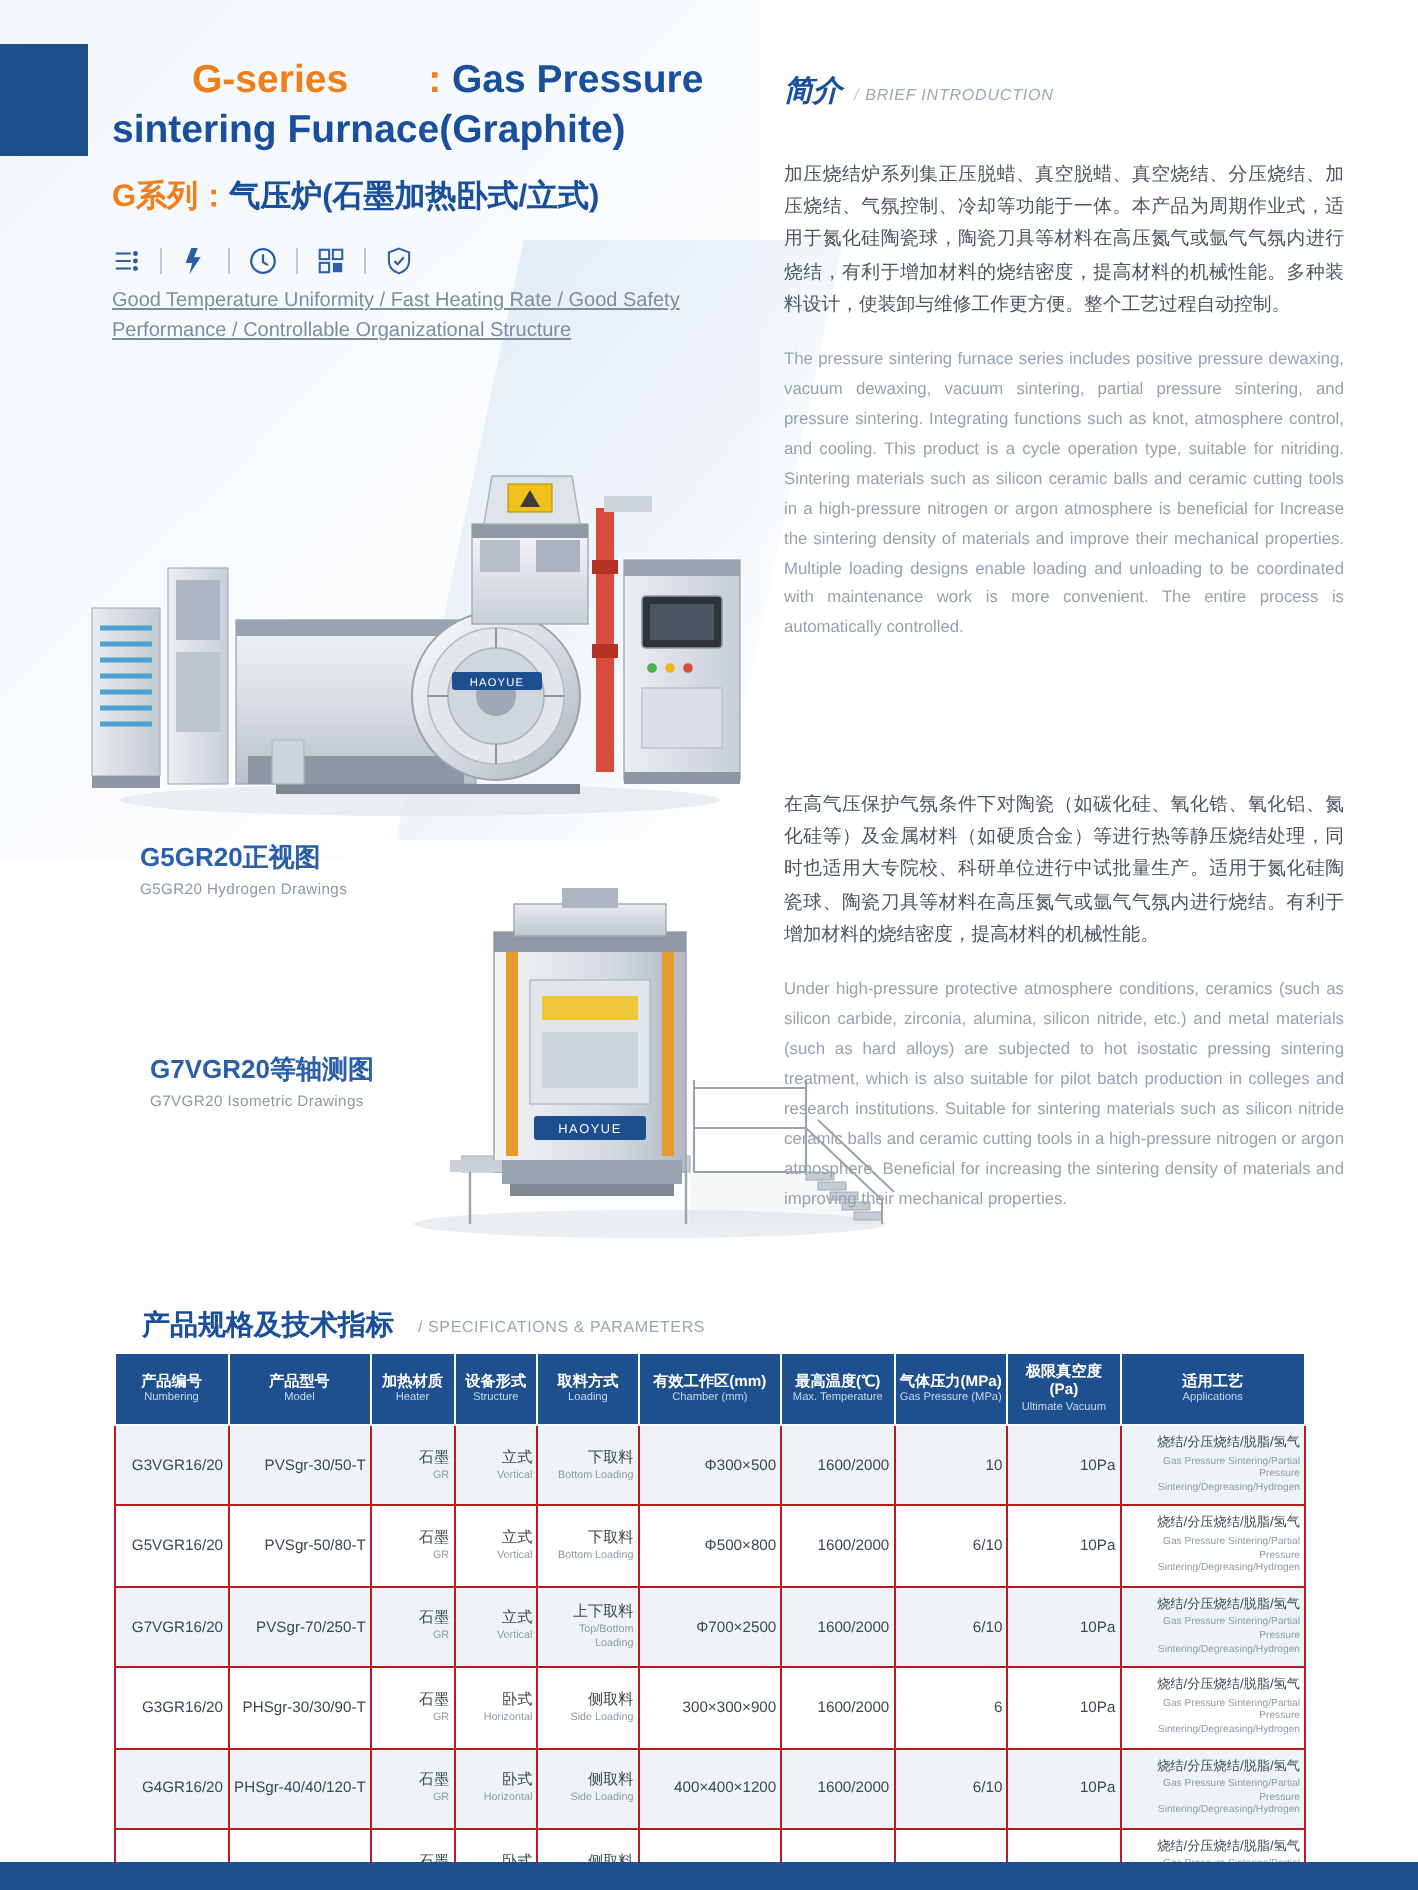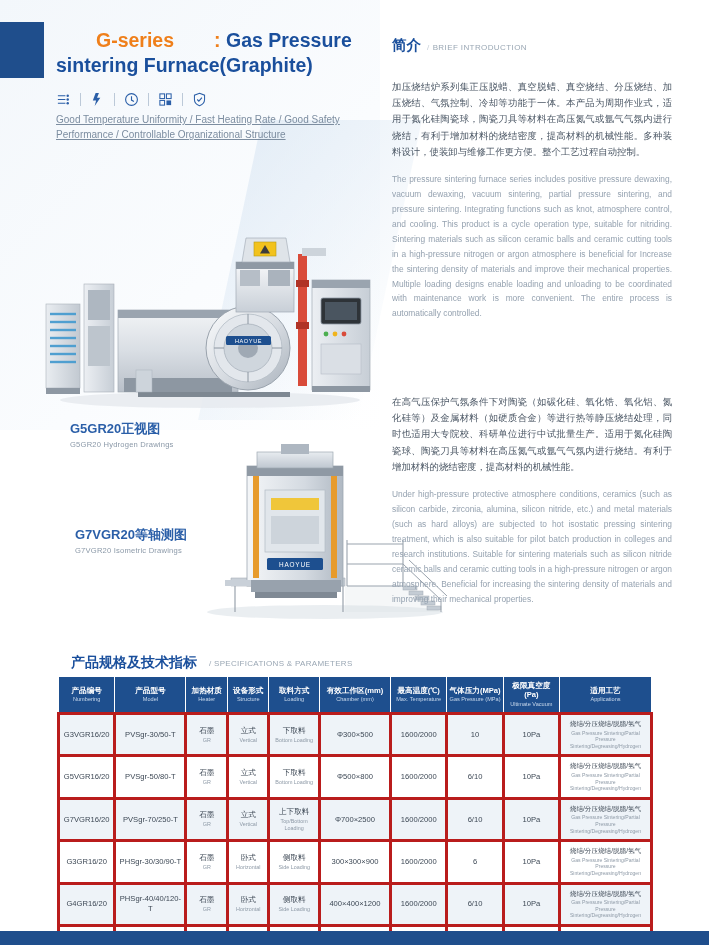--- a/index.html
+++ b/index.html
@@ -48,21 +48,21 @@
 
   .feat-cn { margin-top:10px; font-size:11px; color:#2f6db8; letter-spacing:.3px; }
   .feat-en { margin-top:5px; font-size:10px; color:#7c8da0; line-height:1.5;text-decoration:underline; }
 
   .cap-block { position:absolute; }
   .cap-cn { font-size:13px; font-weight:bold; color:#2b5fa8; }
   .cap-en { font-size:7.6px; color:#8b99a8; margin-top:2px; letter-spacing:.2px; }
 
   
   .right { position:absolute; left:392px; top:36px; width:280px; }
-  .sec-head { display:flex; align-items:baseline; gap:6px; }
+  .sec-head { display:flex; align-items:baseline; gap:6px;font-style:italic; }
   .sec-cn { font-size:14.5px; font-weight:bold; color:#1a4f9c; }
   .sec-en { font-size:8px; color:#9aa7b4; letter-spacing:.4px; }
   .sec-en .slash { color:#c3ccd6; margin-right:3px; }
   .body-cn { margin-top:24px; font-size:9.4px; line-height:1.72; color:#4a5664; text-align:justify; }
   .body-en { margin-top:12px; font-size:8.4px; line-height:1.78; color:#95a2b0; text-align:justify; }
 
   
   .img1 { position:absolute; left:40px; top:218px; width:340px; height:195px; }
   .img2 { position:absolute; left:195px; top:440px; width:275px; height:185px; }
 
@@ -74,21 +74,21 @@
   table.spec {
     position:absolute; left:57px; top:676px; width:596px;
     border-collapse:collapse; font-size:7.6px;
   }
   table.spec th {
     background:#1e4f8e; color:#fff; font-weight:bold; padding:4px 2px;
     border:1px solid #ffffff; line-height:1.25; vertical-align:middle;
   }
   table.spec th .en { display:block; font-size:5.6px; font-weight:normal; color:#c9d9ec; margin-top:1px;}
   table.spec td {
-    border:3px solid #b91c1c; padding:5px 2px; text-align:center;
+    border:1px solid #b91c1c; padding:5px 2px; text-align:right;
     vertical-align:middle; color:#3d4855; line-height:1.3;
   }
   table.spec tr.odd td { background:#eef3f8; }
   table.spec tr.even td { background:#ffffff; }
   td .en { display:block; font-size:5.4px; color:#8e9aa7; margin-top:1px; }
   td.proc { font-size:6.6px; line-height:1.25; }
   td.proc .en { font-size:5.1px; }
 
   .footer-line {
     position:absolute; left:0; bottom:0; width:709px; height:14px; background:#1f4e8c;
@@ -100,20 +100,23 @@
 <div class="page">
 
   <div class="bg-sheen"></div>
   <div class="bg-sheen2"></div>
   <div class="top-band"></div>
 
   <div class="left">
     <div class="title-main">
       <span class="g">G-series</span><span class="g">:</span>
       <span>Gas Pressure sintering Furnace(Graphite)</span>
+    </div>
+    <div class="title-sub">
+      <span class="g">G系列</span><span class="g">：</span><span>气压炉(石墨加热卧式/立式)</span>
     </div>
 
     <div class="icon-row">
       <span class="ic">
         <svg viewBox="0 0 16 16" width="15" height="15">
             <g stroke="#2b5fa8" stroke-width="1.1" fill="none">
               <line x1="2" y1="4" x2="10" y2="4"></line>
               <line x1="2" y1="8" x2="10" y2="8"></line>
               <line x1="2" y1="12" x2="10" y2="12"></line>
               <circle cx="12.5" cy="4" r="1.3" fill="#2b5fa8" stroke="none"></circle>

